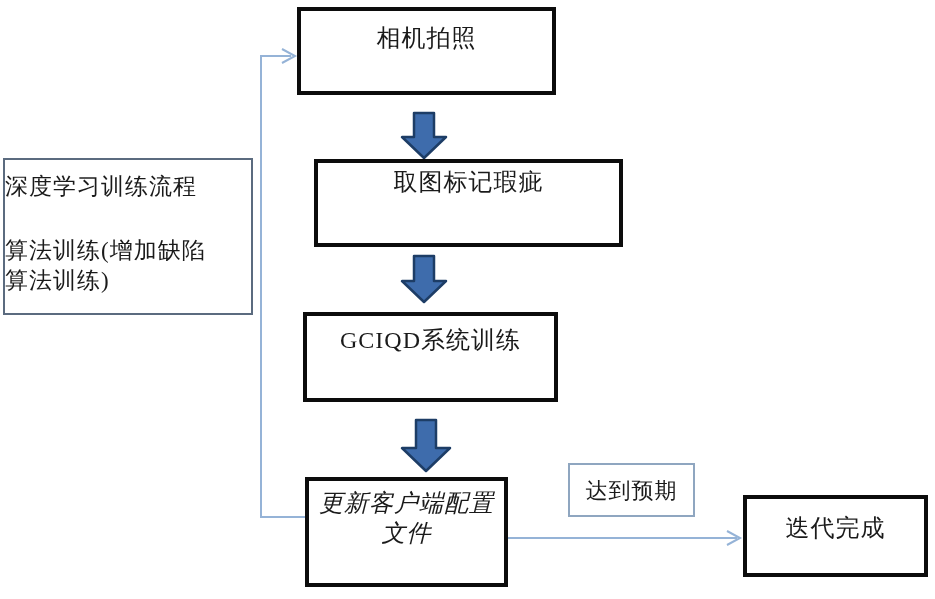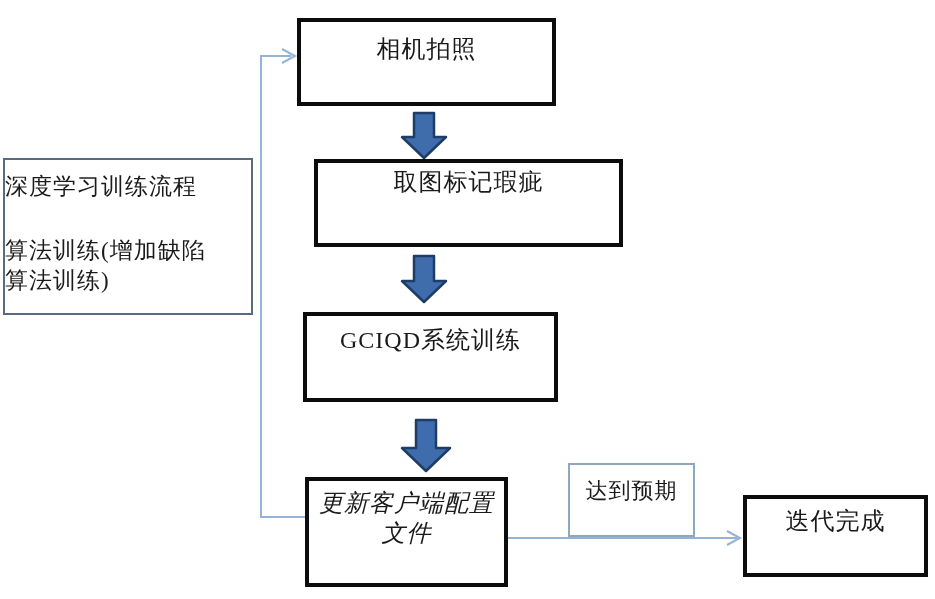--- a/index.html
+++ b/index.html
@@ -27,39 +27,39 @@
   }
   .node {
     position: absolute;
     background: #ffffff;
     border: 4px solid var(--box_border);
     text-align: center;
     font-size: 24px;
     line-height: 30px;
     letter-spacing: 1px;
   }
-  .node-step1 { left: 297px; top: 18px;   width: 259px; height: 88px;  padding-top: 12px; }
+  .node-step1 { left: 297px; top: 7px;   width: 259px; height: 88px;  padding-top: 12px; }
   .node-step2 { left: 314px; top: 159px; width: 309px; height: 88px;  padding-top: 4px;  }
   .node-step3 { left: 303px; top: 312px; width: 255px; height: 90px;  padding-top: 9px;  }
   .node-step4 { left: 305px; top: 477px; width: 203px; height: 110px; padding-top: 7px; font-style: italic;  }
-  .node-end   { left: 743px; top: 495px; width: 185px; height: 82px;  padding-top: 7px;  }
+  .node-end   { left: 743px; top: 495px; width: 185px; height: 82px;  padding-top: 14px;  }
   .note {
     position: absolute;
     left: 3px; top: 158px; width: 250px; height: 157px;
     background: #ffffff;
     border: 2px solid var(--note_border);
     font-size: 23px;
     line-height: 30px;
     letter-spacing: 1px;
     padding-top: 12px;
   }
   .note .gap { margin-top: 34px; }
   .condition {
     position: absolute;
-    left: 568px; top: 463px; width: 127px; height: 74px;
+    left: 568px; top: 463px; width: 127px; height: 54px;
     background: #ffffff;
     border: 2px solid var(--condition_border);
     text-align: center;
     font-size: 22px;
     letter-spacing: 1px;
     padding-top: 11px;
   }
   .overlay {
     position: absolute;
     left: 0; top: 0; width: 935px; height: 599px;

